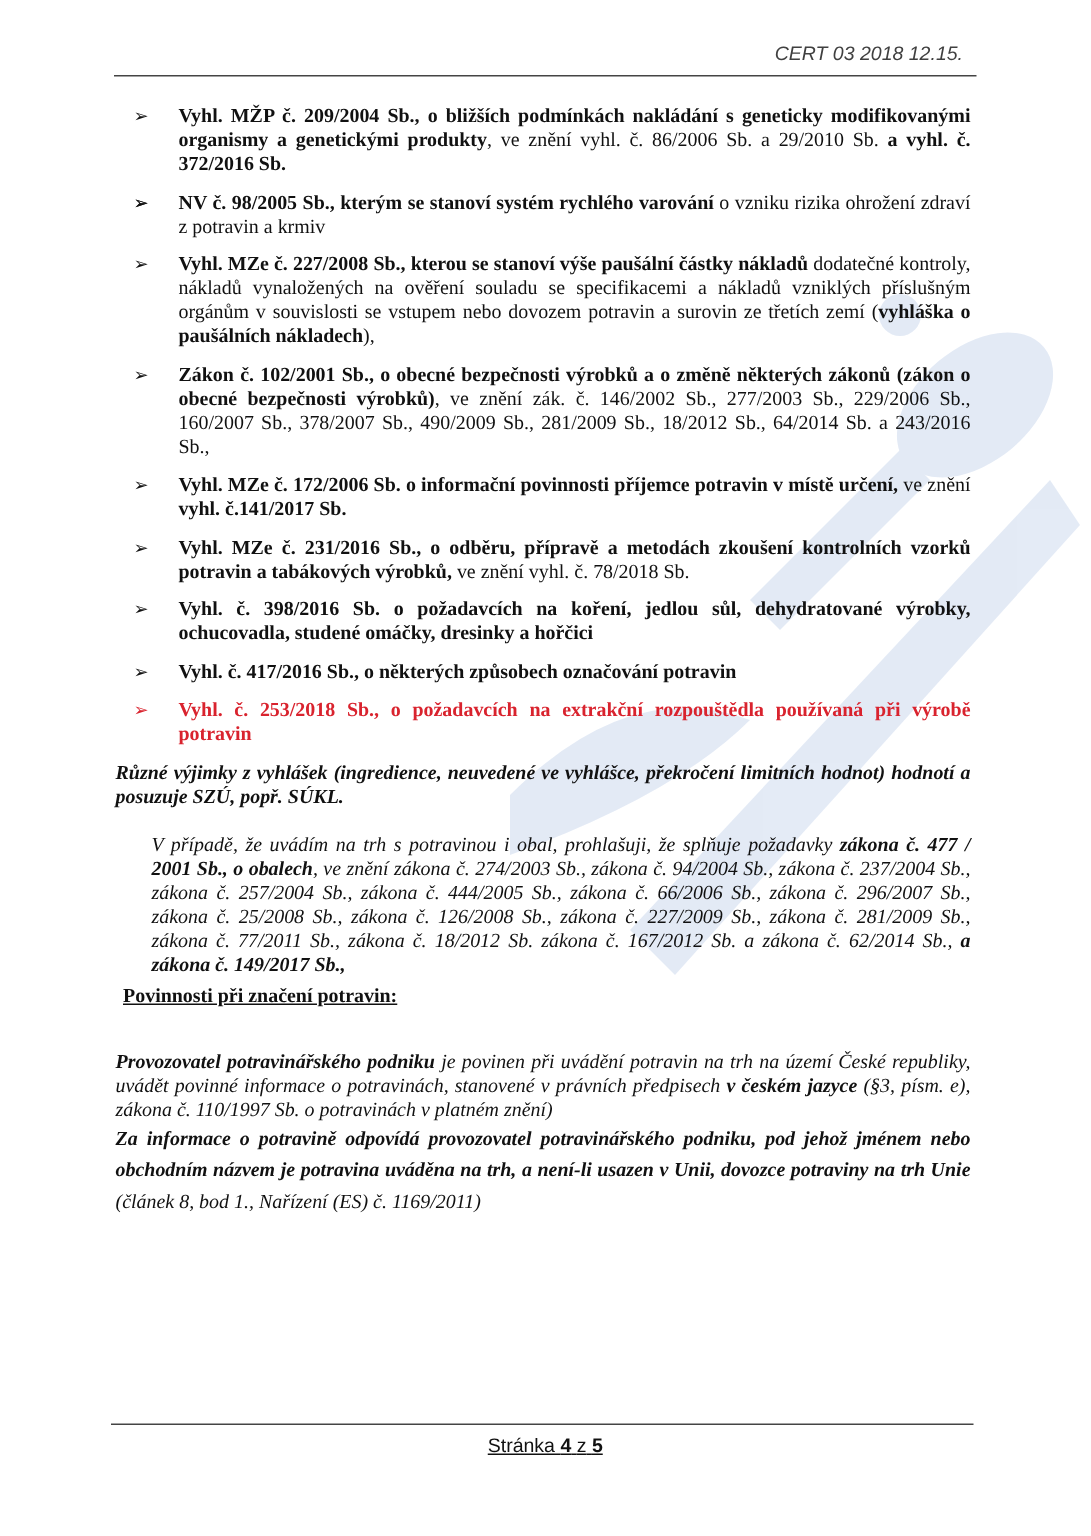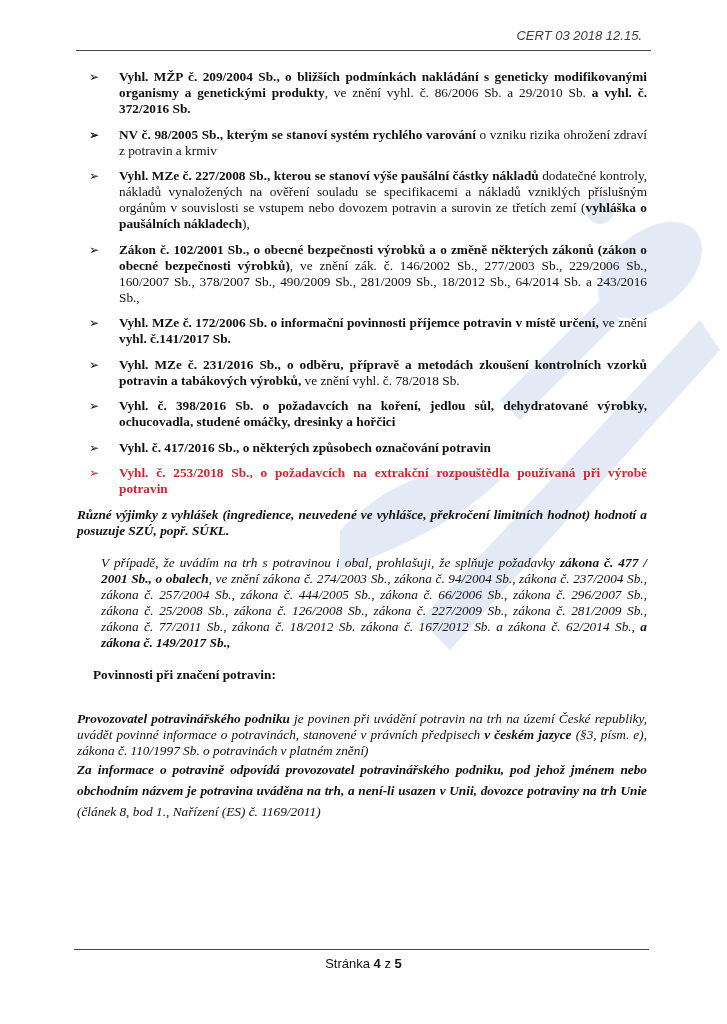--- a/index.html
+++ b/index.html
@@ -4,31 +4,31 @@
 <style>
   html, body { margin: 0; padding: 0; background: #ffffff; }
   body { width: 727px; height: 1024px; position: relative; overflow: hidden;
          font-family: "Liberation Serif", serif; color: #111; }
   .watermark { position: absolute; left: 300px; top: 150px; width: 420px; height: 520px; pointer-events: none; }
   .header-text { position: absolute; right: 85px; top: 28px; font-family: "Liberation Sans", sans-serif;
                  font-style: italic; font-size: 13px; color: #404040; }
   .header-rule { position: absolute; left: 76px; width: 575px; top: 50px; height: 0; border-top: 1.5px solid #444; }
   .footer-rule { position: absolute; left: 74px; width: 575px; top: 949px; border-top: 1.5px solid #444; }
   .footer-text { position: absolute; left: 0; width: 727px; top: 956px; text-align: center;
-                 font-family: "Liberation Sans", sans-serif; font-size: 13px; }
+                 font-family: "Liberation Sans", sans-serif; font-size: 13px; text-decoration: underline; }
   .footer-text b { font-weight: bold; }
   .content { position: absolute; left: 77px; top: 69px; width: 570px; font-size: 13.3px; line-height: 16px; }
   ul.laws { list-style: none; margin: 0; padding: 0; }
   ul.laws li { position: relative; padding-left: 42px; margin-bottom: 9.5px; text-align: justify; }
   ul.laws li .arrow { position: absolute; left: 12px; top: 0; font-family: "DejaVu Sans", sans-serif; font-size: 12px; }
   ul.laws li.red { color: #d9232e; }
   .para { text-align: justify; margin: 0; font-style: italic; }
   .p-exceptions { margin-top: 4px; }
   .p-packaging { margin-top: 16px; margin-left: 24px; }
-  .p-heading { font-weight: bold; margin: 16px; }
+  .p-heading { text-decoration: underline; font-weight: bold; margin: 5px; }
   .p-operator { margin-top: 28px; }
   .p-resp { line-height: 21px; }
   b { font-weight: bold; }
 </style>
 </head>
 <body>
 
 <svg class="watermark" viewBox="0 0 420 520">
   <g fill="#dfe7f4" opacity="0.85">
     <path d="M120 470 L400 170 L420 200 L150 500 Z"></path>

